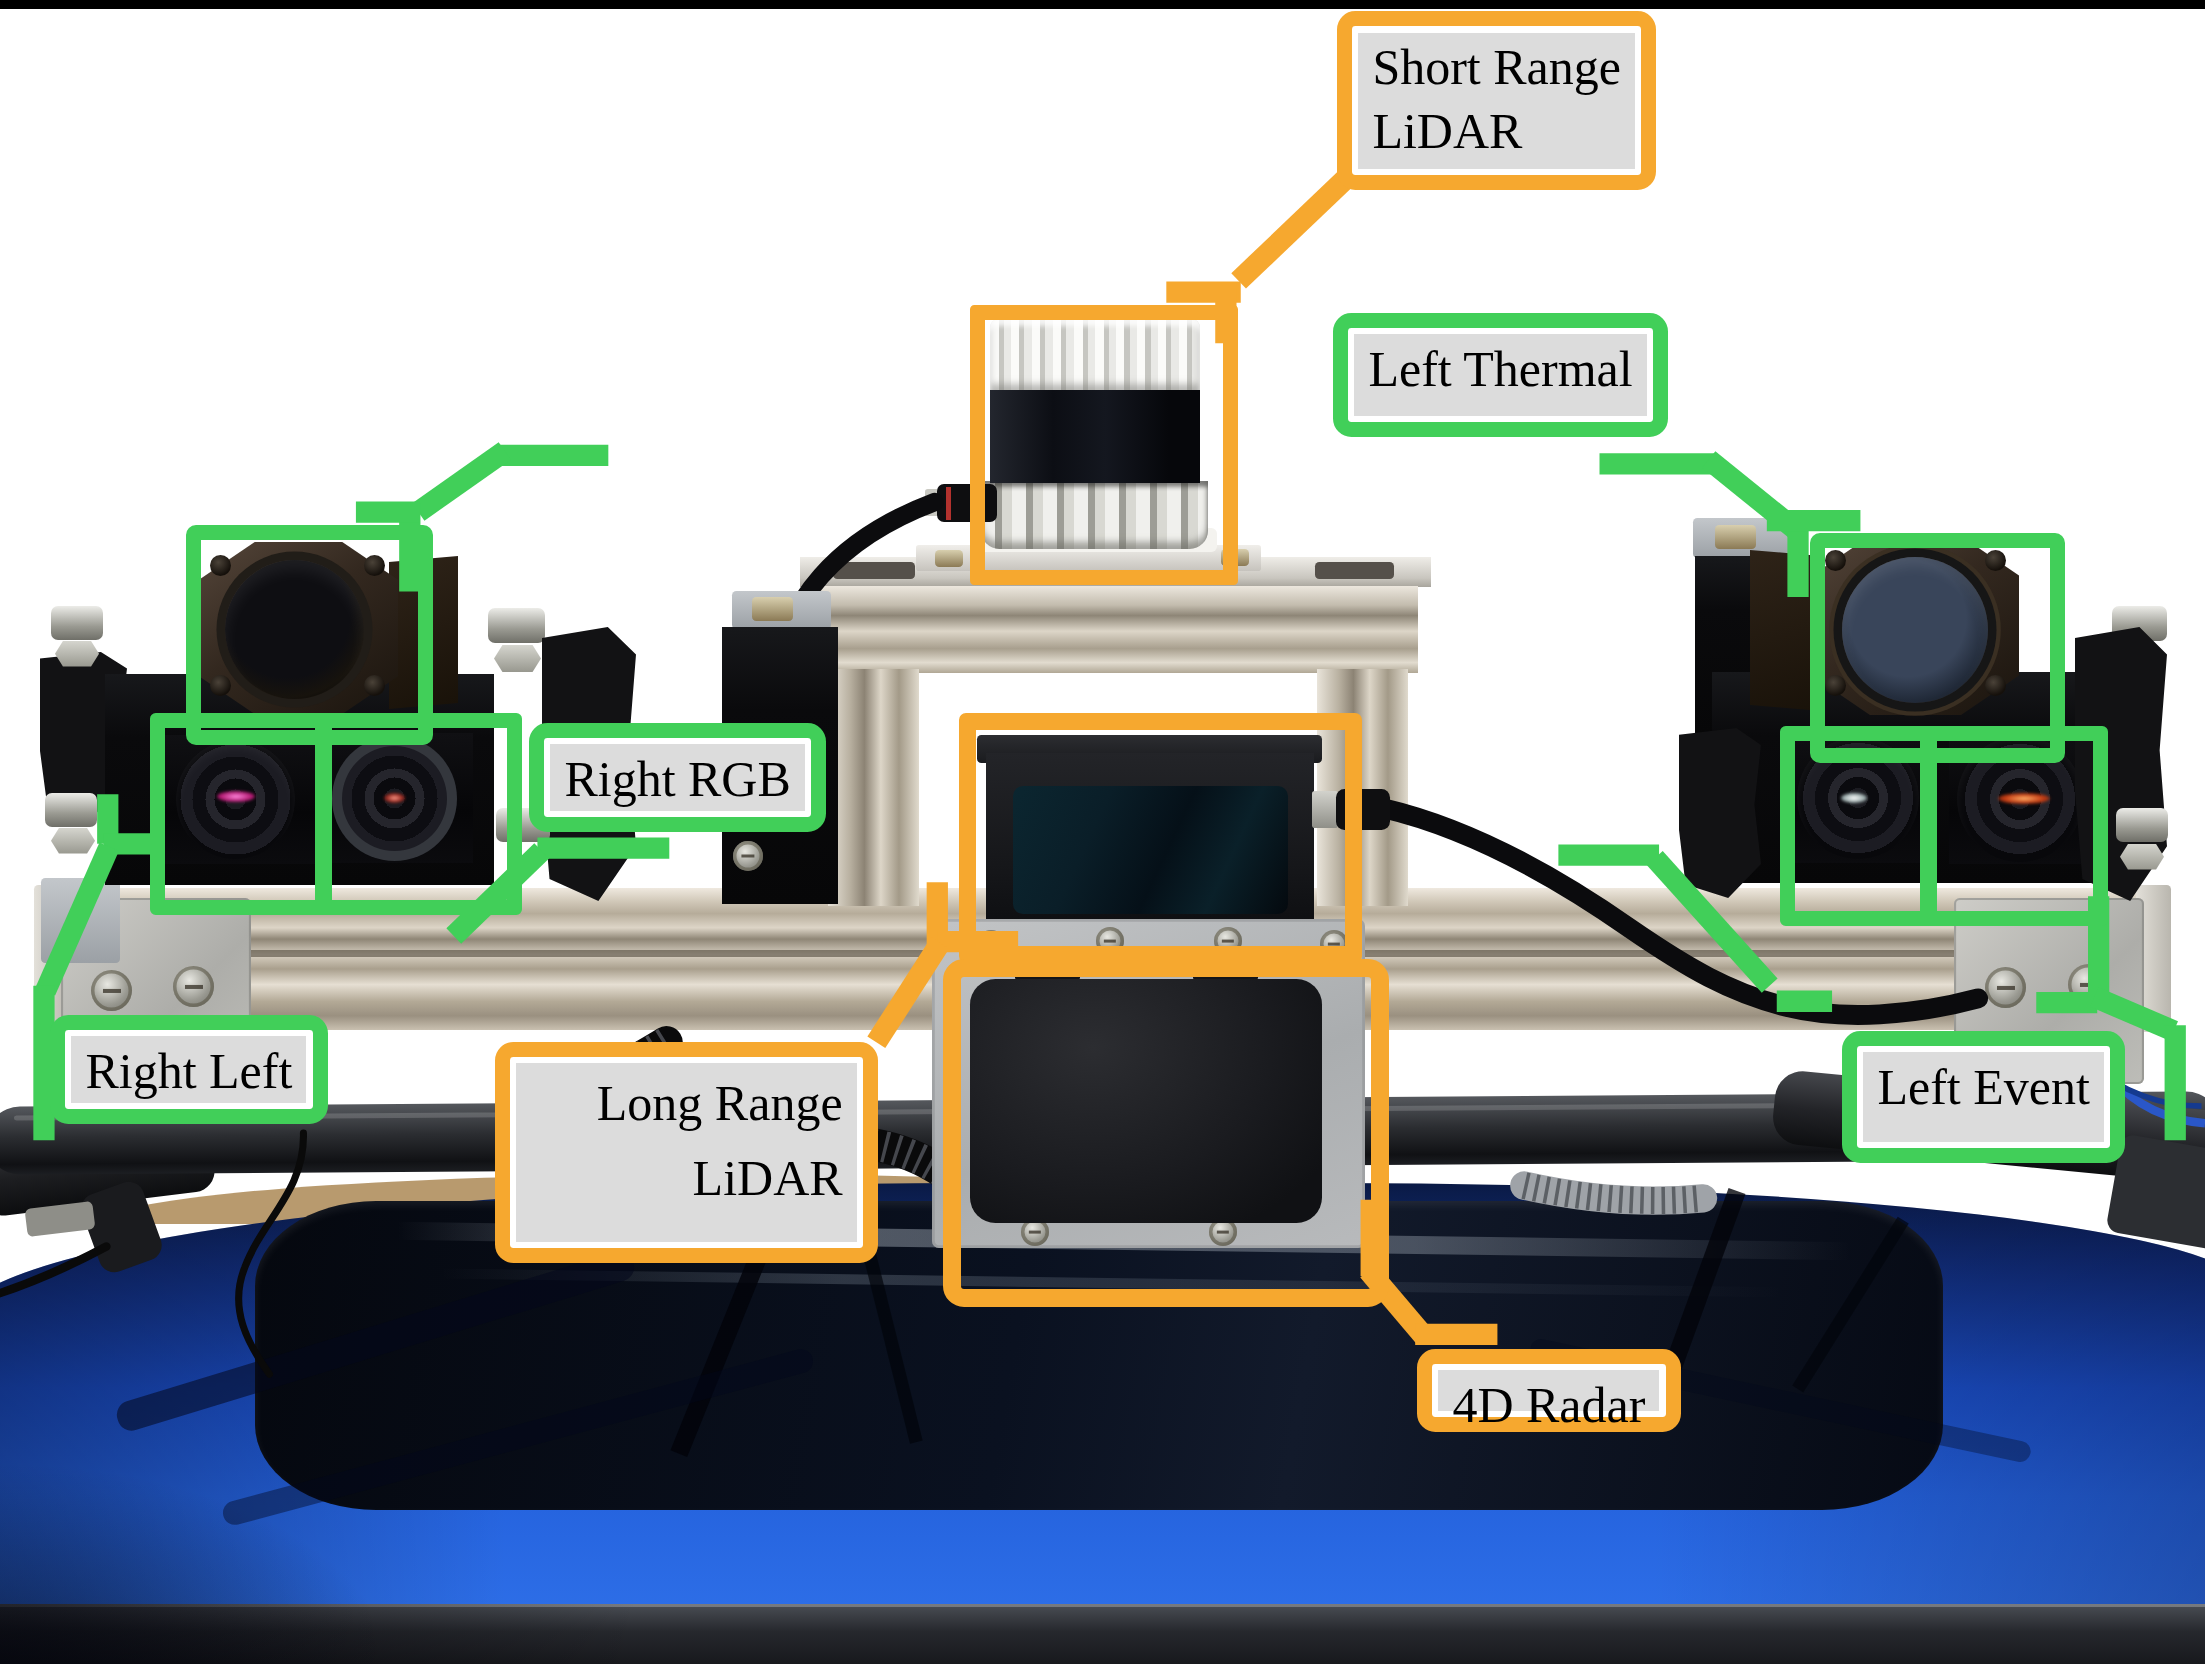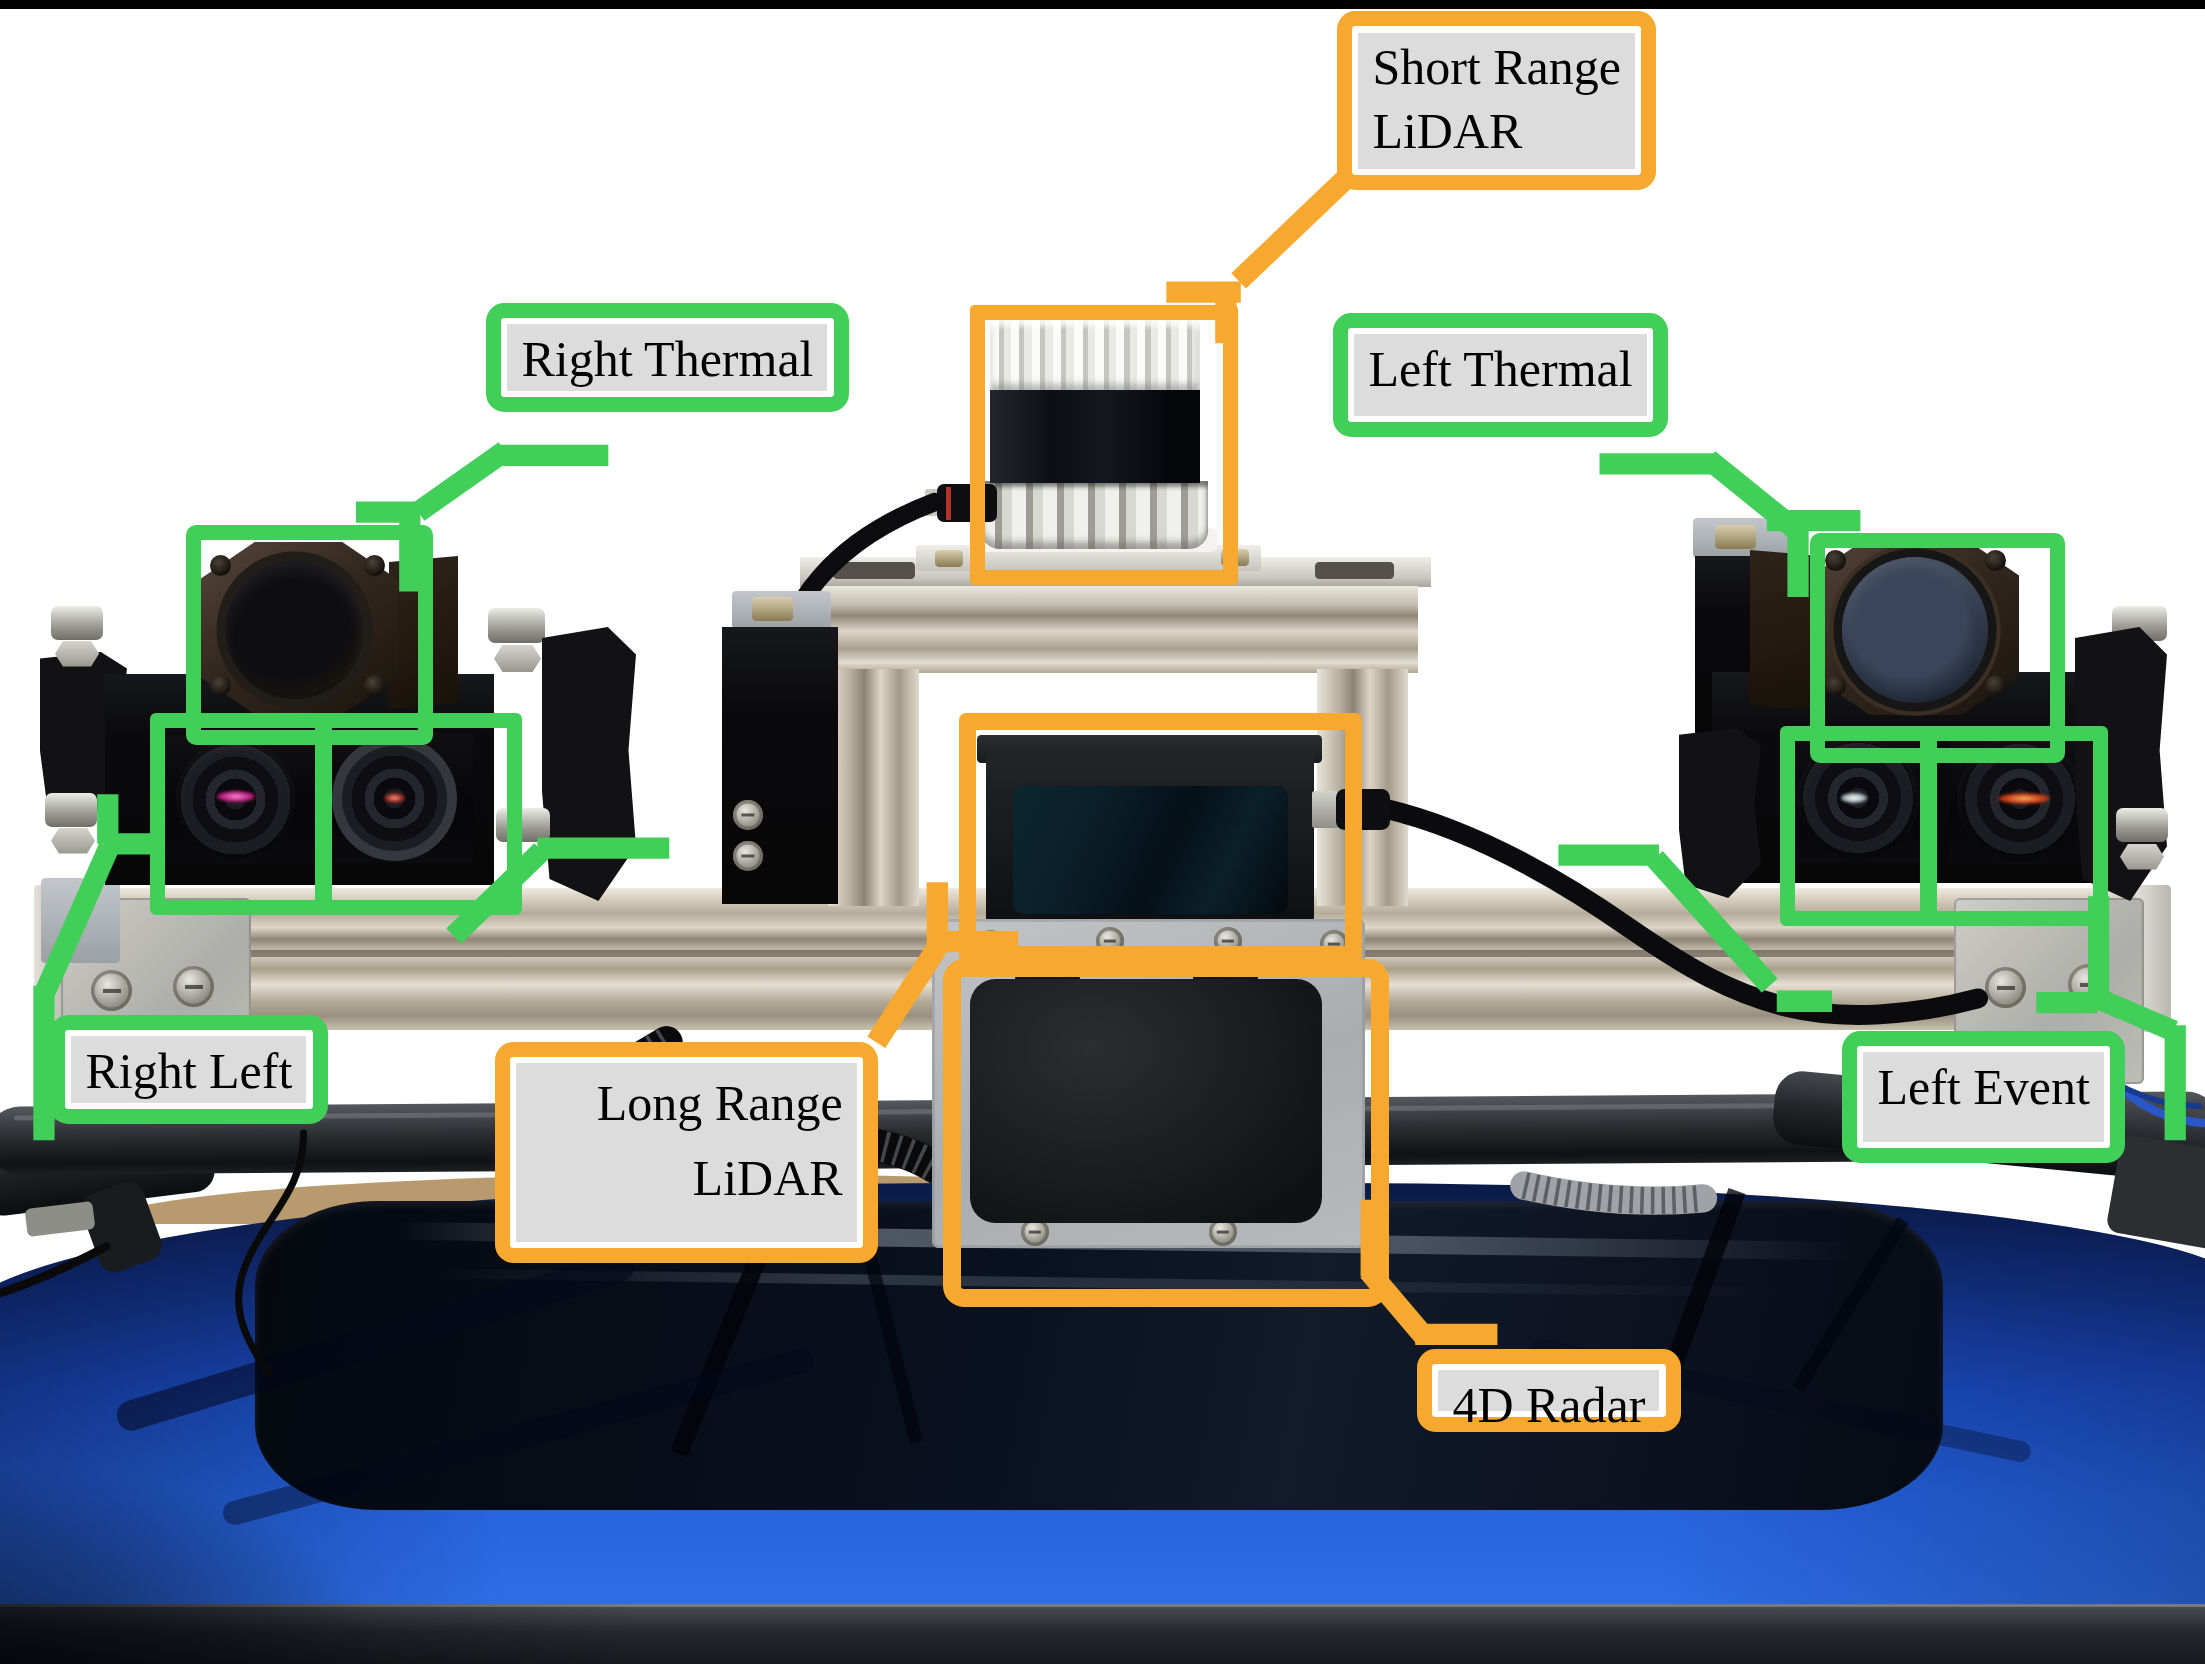--- a/index.html
+++ b/index.html
@@ -344,25 +344,25 @@
   </div>
   <div class="cbox green" style="left:1810px;top:533px;width:225px;height:200px;border-width:15.6px;border-radius:10px;"></div>
   <div class="cbox green" style="left:1780px;top:726px;width:298px;height:170px;border-width:15.6px;border-radius:5.7px;">
     <div class="divider" style="left:125px;"></div>
   </div>
 
   <div class="label orange" style="left:1337px;top:11.3px;height:179px;">
     <div class="txt">Short Range
 LiDAR</div>
   </div>
-  <div class="label green" style="left:486px;top:303px;height:109px;">
-    <div class="txt">Right Thermal</div>
-  </div>
   <div class="label green" style="left:1333px;top:313px;height:124px;">
     <div class="txt">Left Thermal</div>
+  </div>
+  <div class="label green" style="left:529px;top:723px;height:109px;">
+    <div class="txt">Right RGB</div>
   </div>
   <div class="label green" style="left:50px;top:1015px;height:109px;">
     <div class="txt">Right Left</div>
   </div>
   <div class="label green" style="left:1842px;top:1031px;height:132px;">
     <div class="txt">Left Event</div>
   </div>
   <div class="label orange tall alignright" style="left:495px;top:1042px;width:383px;height:221px;">
     <div class="txt" style="flex:1;">Long Range
 LiDAR</div>

